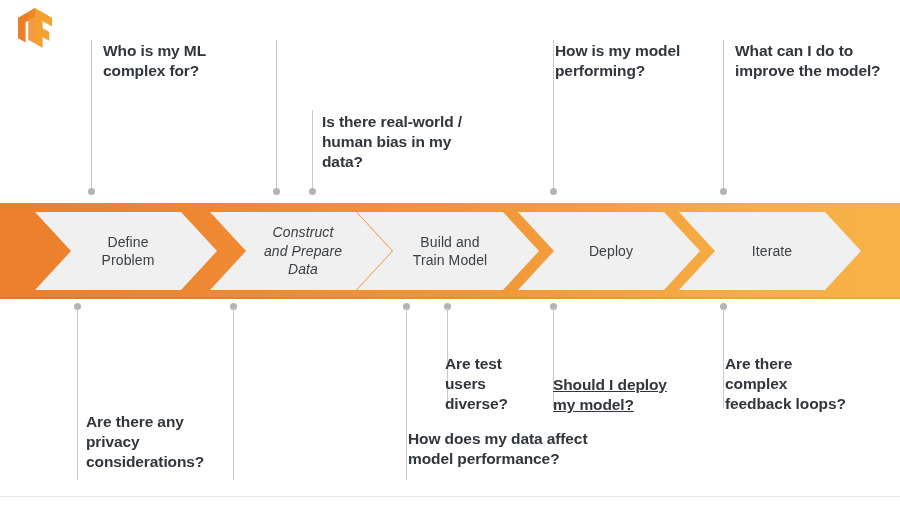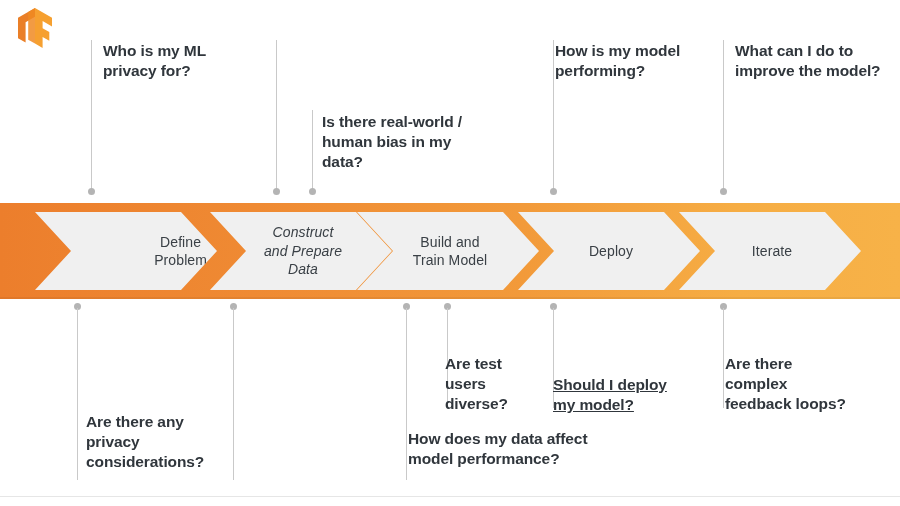--- a/index.html
+++ b/index.html
@@ -127,36 +127,36 @@
   <div class="leader" style="left:312px; top:110px; height:80px;"></div>
   <div class="leader-dot" style="left:309px; top:188px;"></div>
 
   <div class="leader" style="left:553px; top:40px; height:150px;"></div>
   <div class="leader-dot" style="left:550px; top:188px;"></div>
 
   <div class="leader" style="left:723px; top:40px; height:150px;"></div>
   <div class="leader-dot" style="left:720px; top:188px;"></div>
 
   <div class="qnote" style="left:103px; top:41px; width:175px;">Who is my ML
-privacy for?</div>
+complex for?</div>
 
 
   <div class="qnote" style="left:322px; top:112px; width:195px;">Is there real-world /
 human bias in my
 data?</div>
 
   <div class="qnote" style="left:555px; top:41px; width:165px;">How is my model
 performing?</div>
 
   <div class="qnote" style="left:735px; top:41px; width:170px;">What can I do to
 improve the model?</div>
 
   <div id="band"></div>
 
-  <div class="chev" style="left:35px; width:182px;justify-content:flex-end;">
+  <div class="chev" style="left:35px; width:182px;">
     <span class="chev-label">Define
 Problem</span>
   </div>
 
   <div class="chev" style="left:210px; width:182px;font-style:italic;">
     <span class="chev-label">Construct
 and Prepare
 Data</span>
   </div>
 

